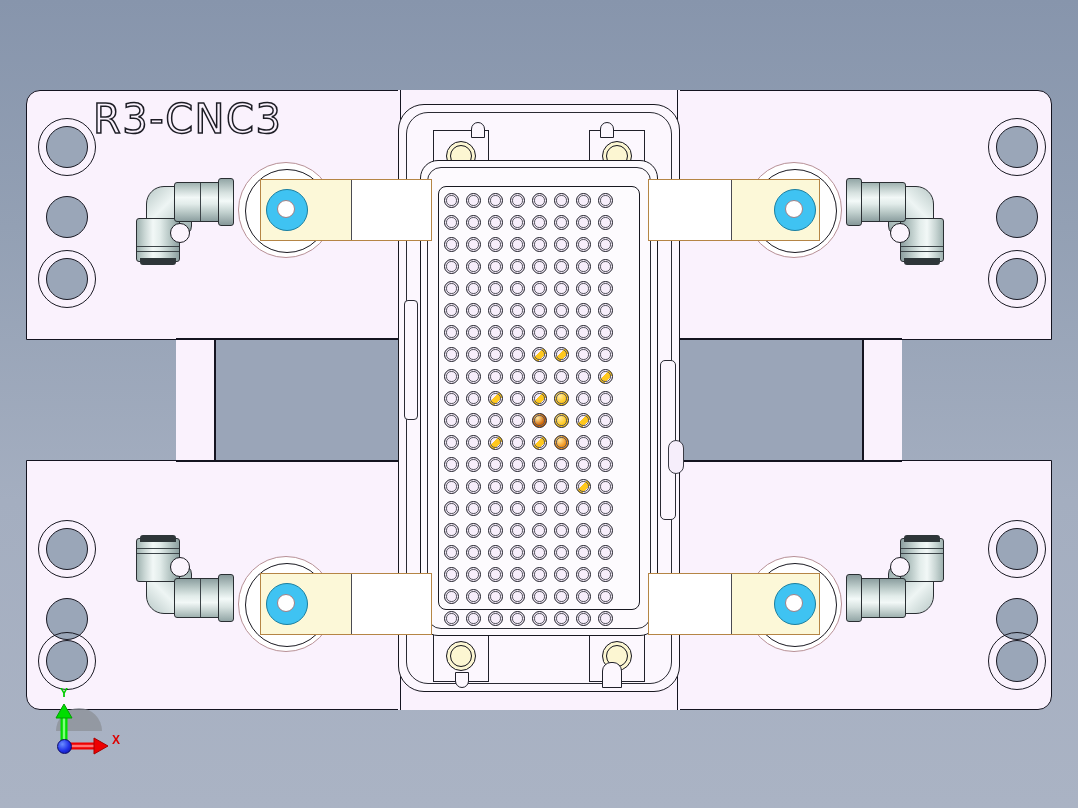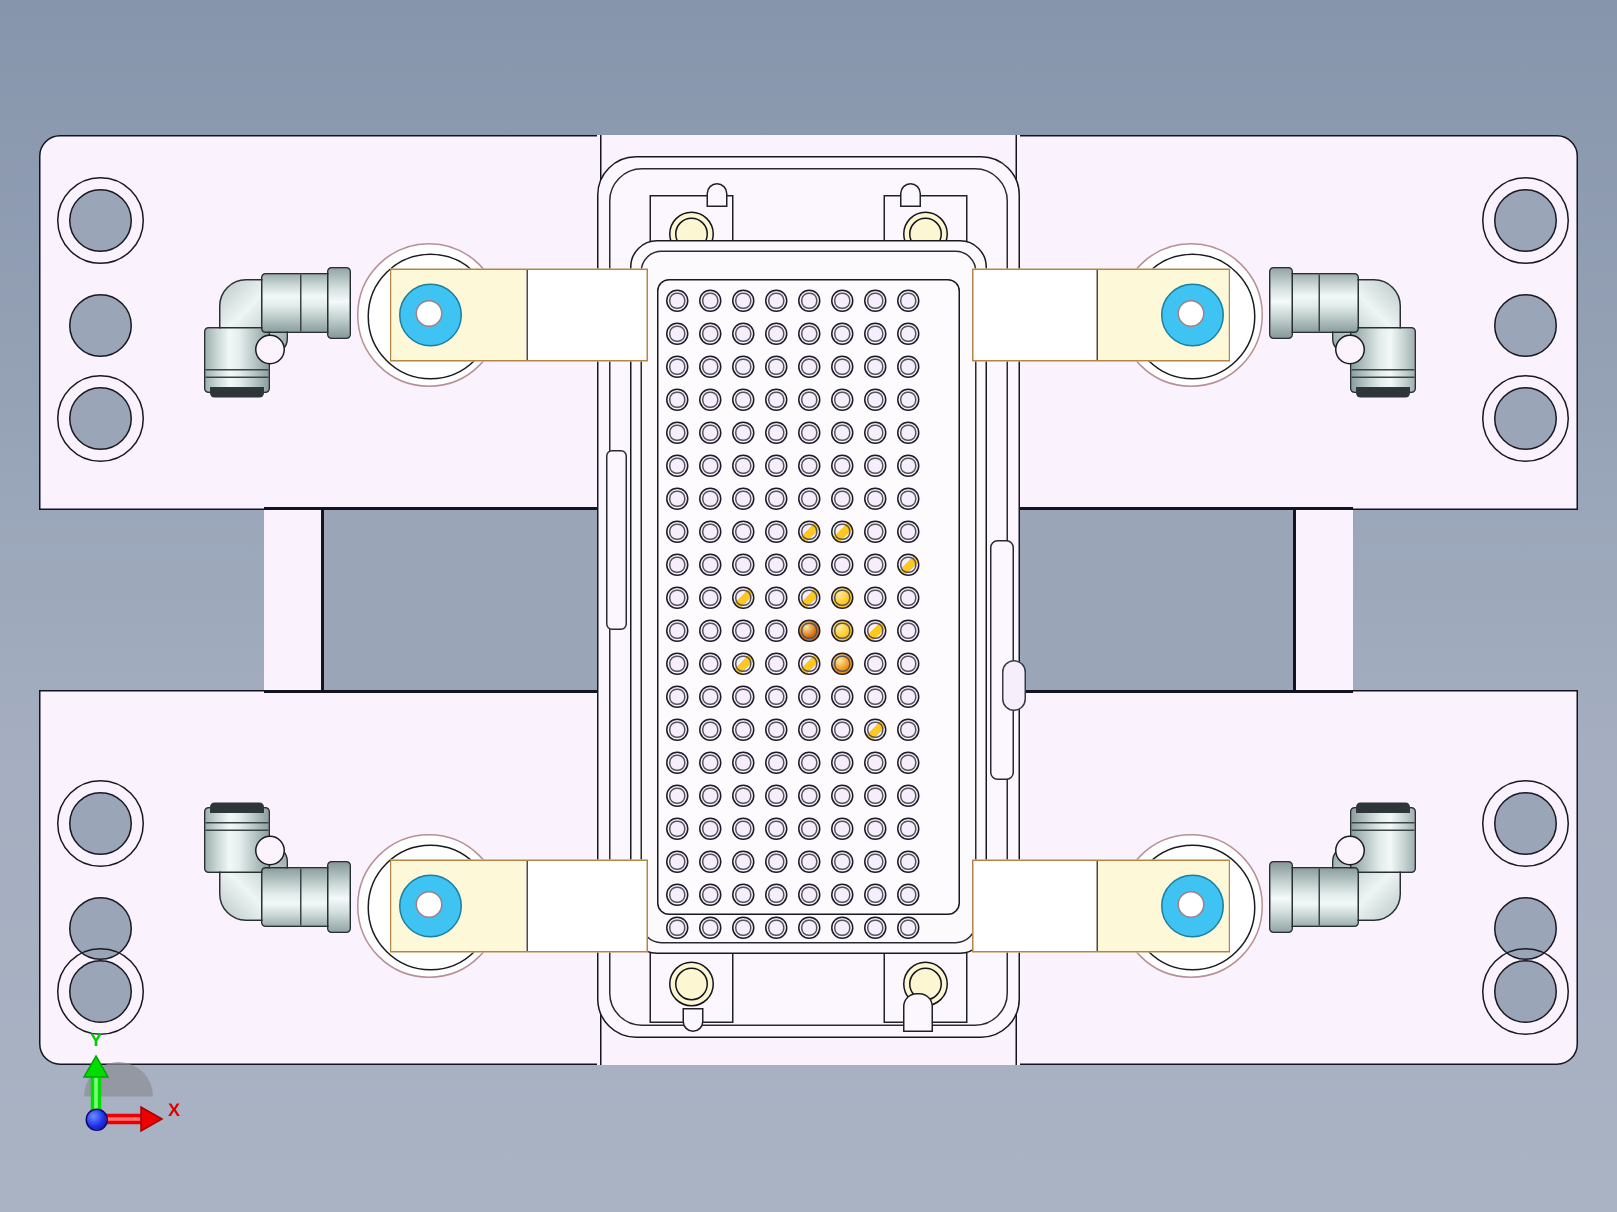--- a/index.html
+++ b/index.html
@@ -855,20 +855,21 @@
     <div class="fit-v" style="left:6px;top:50px;width:44px;height:44px;"></div>
     <div class="fit-knurl" style="left:7px;top:78px;width:42px;"></div>
     <div class="fit-knurl" style="left:7px;top:83px;width:42px;"></div>
     <div class="abs" style="left:10px;top:90px;width:36px;height:7px;background:#2e3639;border-radius:0 0 3px 3px;"></div>
     <div class="fit-h" style="left:44px;top:14px;width:54px;height:40px;"></div>
     <div class="fit-knurl" style="left:70px;top:15px;width:1.2px;height:38px;background:#3c4448;"></div>
     <div class="fit-hex" style="left:88px;top:10px;width:16px;height:48px;border-radius:3px;"></div>
     <div class="fit-circ" style="left:40px;top:55px;"></div>
   </div>
 
+  <div id="title-label">R3-CNC3</div>
 
   <div id="triad">
     <div class="tri-arc"></div>
 
     <svg width="90" height="70" style="position:absolute;left:0;top:0;">
 
       <line x1="22" y1="46" x2="22" y2="14" stroke="#00dd00" stroke-width="7"></line>
       <line x1="22" y1="46" x2="22" y2="14" stroke="#7dff7d" stroke-width="2.4"></line>
       <polygon points="22,4 14,18 30,18" fill="#00dd00" stroke="#00a000" stroke-width="1"></polygon>
 

